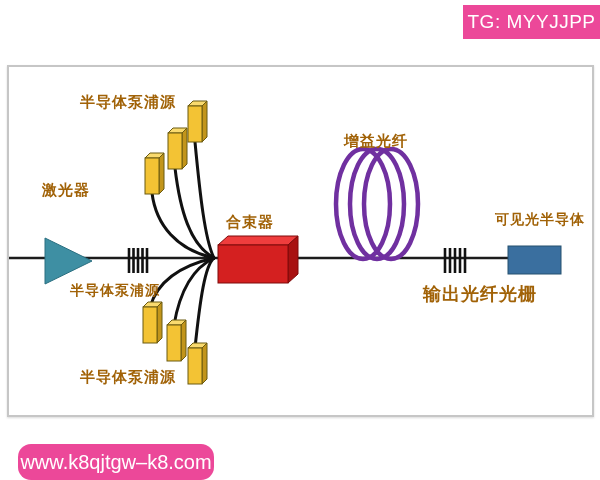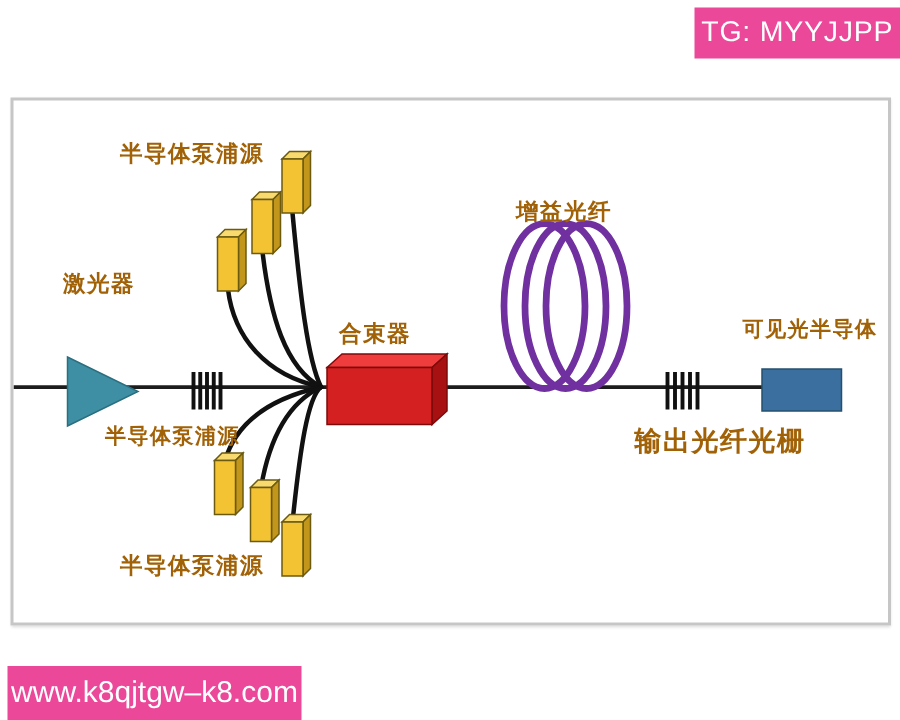--- a/index.html
+++ b/index.html
@@ -2,21 +2,21 @@
 <html><head>
 <meta charset="utf-8">
 <style>
   html,body{margin:0;padding:0;background:#ffffff;}
   body{width:600px;height:480px;position:relative;overflow:hidden;
        font-family:"Liberation Sans","DejaVu Sans",sans-serif;}
   .wm{position:absolute;background:#ec4899;color:#ffffff;
       display:flex;align-items:center;justify-content:center;
       font-family:"Liberation Sans",sans-serif;}
   .wm-top{left:463px;top:5px;width:137px;height:34px;font-size:19px;letter-spacing:.5px;}
-  .wm-bottom{left:5px;top:444px;width:196px;height:36px;font-size:20px;}
+  .wm-bottom{left:18px;top:444px;width:196px;height:36px;font-size:20px;border-radius:13px;}
   .panel{position:absolute;left:7px;top:65px;width:583px;height:348px;
          background:#ffffff;border:2px solid #c6c6c6;box-shadow:0 1px 2px rgba(0,0,0,.15);}
   .panel svg{position:absolute;left:0;top:0;}
   .lbl{position:absolute;color:#a16207;font-weight:bold;white-space:nowrap;
        font-family:"Liberation Sans","DejaVu Sans",sans-serif;letter-spacing:1px;}
   .lbl-pump-top{left:80px;top:93px;font-size:15px;}
   .lbl-laser{left:14px;top:180px;width:104px;font-size:15px;text-align:center;
              line-height:20px;white-space:normal;}
   .lbl-hr{left:70px;top:282px;font-size:14px;}
   .lbl-combiner{left:226px;top:213px;font-size:15px;}

